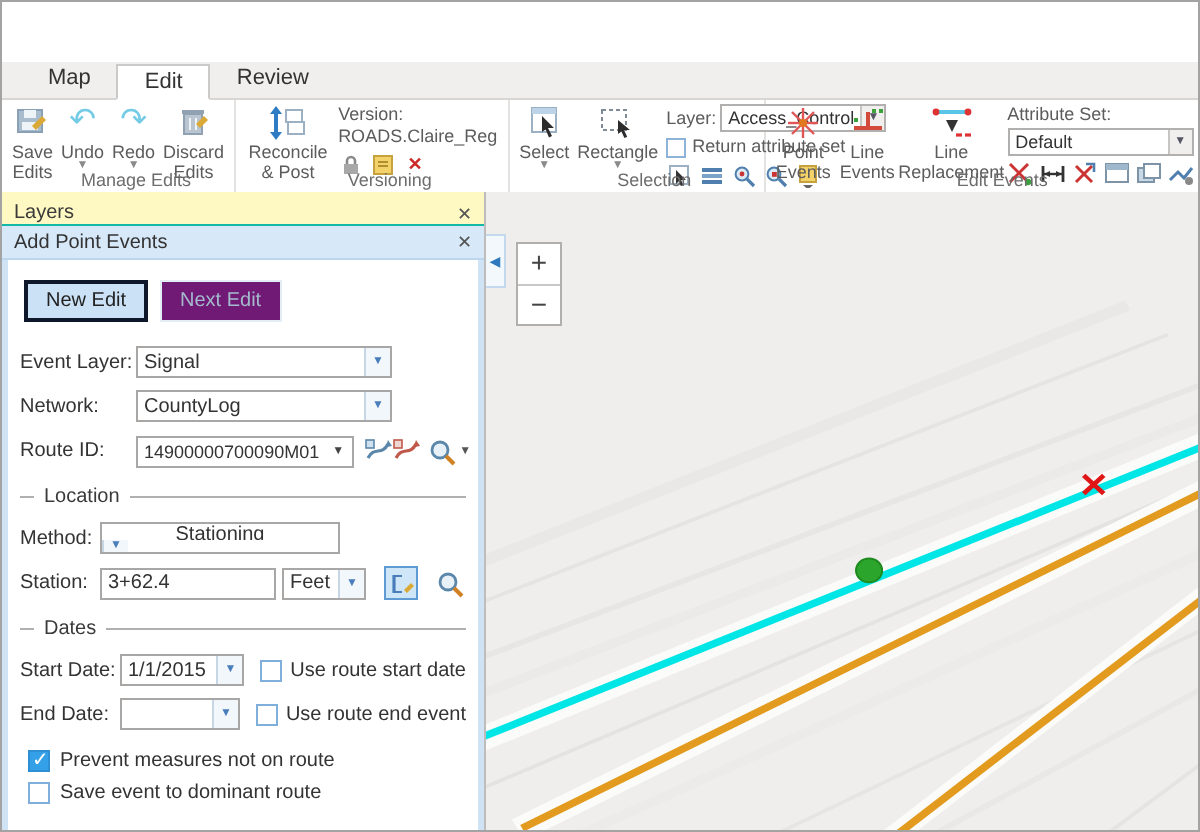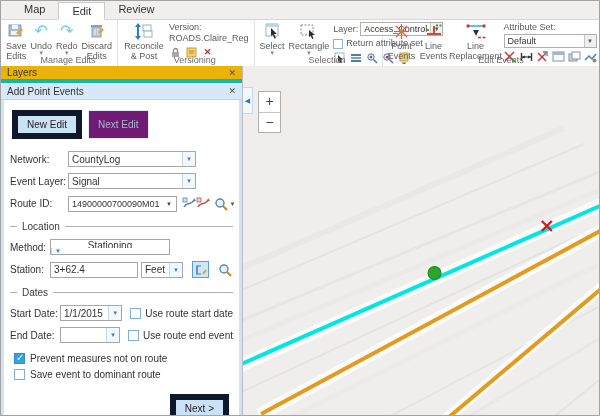--- a/index.html
+++ b/index.html
@@ -1,47 +1,47 @@
 <!DOCTYPE html>
 <html><head>
 <meta charset="utf-8">
 <style>
   * { margin:0; padding:0; box-sizing:border-box; }
   body { font-family:"Liberation Sans", sans-serif; background:#fff; }
   .window { width:600px; height:416px; border:1px solid #a3a3a3; display:flex; flex-direction:column; background:#fff; overflow:hidden; }
 
   
-  .tabbar { height:19px; background:#f1efed; display:flex; align-items:flex-end; padding-left:10px; border-bottom:1px solid #d8d6d4; flex:0 0 auto; }
+  .tabbar { height:19px; background:#f1efed; display:flex; align-items:flex-end; padding-left:10px; border-bottom:1px solid #d8d6d4; flex:0 0 auto;margin-top:30px; }
   .tab { height:18px; line-height:17px; padding:0 13px; font-size:11px; color:#333; cursor:default; }
   .tab.active { background:#fff; border:1px solid #cccac8; border-bottom:1px solid #fff; margin-bottom:-1px; }
   .ribbon { height:46px; background:#fff; display:flex; flex:0 0 auto; }
   .rgroup { border-right:1px solid #e4e2e0; position:relative; padding:1px 3px 11px 3px; display:flex; align-items:flex-start; }
   .rgroup-label { position:absolute; bottom:1px; left:0; right:0; text-align:center; font-size:9px; color:#6d6d6d; white-space:nowrap;margin-left:18px; }
   .bigbtn { display:flex; flex-direction:column; align-items:center; font-size:9px; color:#5c5c5c; padding:1px 2px; text-align:center; line-height:10px; }
   .bigbtn .ic { height:18px; display:flex; align-items:center; justify-content:center; margin-bottom:1px; }
   .caret { font-size:6px; color:#8a8a8a; line-height:5px; }
   .vcol { display:flex; flex-direction:column; font-size:9px; color:#5c5c5c; padding:1px 2px; line-height:11px; }
   .mini-row { display:flex; align-items:center; gap:3px; margin-top:2px; }
   .mini { width:13px; height:13px; display:flex; align-items:center; justify-content:center; font-size:9px; }
   .rcombo { display:flex; border:1px solid #b2b0ae; height:14px; background:#fff; align-items:center; }
   .rcombo .val { padding:0 3px; font-size:9px; color:#333; flex:1; white-space:nowrap; overflow:hidden; }
   .rcombo .arr { width:12px; align-self:stretch; border-left:1px solid #c7c5c3; background:#f1efed; color:#556; font-size:6px; display:flex; align-items:center; justify-content:center; }
   .rcheck { display:flex; align-items:center; gap:3px; margin-top:2px; font-size:9px; }
   .cbx { width:10px; height:10px; border:1px solid #8db4d8; background:#fff; flex:0 0 auto; }
 
   
   .main { flex:1; display:flex; min-height:0; }
   .left { width:241px; flex:0 0 auto; display:flex; flex-direction:column; }
-  .layers-bar { height:17px; background:#eab308; border-bottom:4px solid #14b8a6; display:flex; align-items:center; padding:0 6px; font-size:10px; color:#3a3a3a; flex:0 0 auto; }
+  .layers-bar { height:17px; background:#fef9c3; border-bottom:1px solid #14b8a6; display:flex; align-items:flex-end; padding:0 6px; font-size:10px; color:#3a3a3a; flex:0 0 auto; }
   .ape-bar { height:17px; background:#d7e8f8; border-bottom:1px solid #bcd6ee; display:flex; align-items:center; padding:0 6px; font-size:10px; color:#333; flex:0 0 auto; }
   .xbtn { margin-left:auto; color:#555; font-size:9px; cursor:default; }
   .pane { flex:1; background:#fff; border:3px solid #cfe3f5; border-top:none; padding:8px 6px 6px 6px; font-size:10px; color:#333; position:relative; }
   .btnrow { display:flex; gap:6px; margin:2px 0 12px 2px; }
   .pbtn { font-size:10px; padding:3px 9px; cursor:default; }
-  .pbtn.primary { background:#cbe2f6; border:6px solid #0f172a; color:#222; }
+  .pbtn.primary { background:#cbe2f6; border:2px solid #0f172a; color:#222; }
   .pbtn.disabled { background:#701a75; border:1px solid #e4ecf4; color:#a4bacd; }
   .field { display:flex; align-items:center; margin-bottom:6px; }
   .flabel { flex:0 0 auto; }
   .combo { display:flex; border:1px solid #a9a7a5; height:16px; background:#fff; align-items:center; }
   .combo .val { padding:0 3px; font-size:10px; flex:1; white-space:nowrap; overflow:hidden; }
   .combo .arr { width:13px; align-self:stretch; border-left:1px solid #c7d6e4; background:#f2f7fb; color:#4a7ebb; font-size:6px; display:flex; align-items:center; justify-content:center; }
   .tinput { border:1px solid #a9a7a5; height:16px; font-size:10px; font-family:"Liberation Sans",sans-serif; padding:0 3px; color:#333; }
   .sep { display:flex; align-items:center; margin:9px 0 7px 0; }
   .sep .l1 { width:7px; height:1px; background:#b2b0ae; }
   .sep .txt { margin:0 5px; color:#3a3a3a; }
@@ -327,31 +327,31 @@
         <span class="xbtn">✕</span>
       </div>
 
       <div class="pane">
         <div class="btnrow">
           <button class="pbtn primary">New Edit</button>
           <button class="pbtn disabled">Next Edit</button>
         </div>
 
         <div class="field">
+          <span class="flabel" style="width:58px;">Event Layer:</span>
+          <div class="combo" style="width:128px;">
+            <span class="val">Signal</span>
+            <span class="arr">▼</span>
+          </div>
+        </div>
+
+        <div class="field">
           <span class="flabel" style="width:58px;">Network:</span>
           <div class="combo" style="width:128px;">
             <span class="val">CountyLog</span>
-            <span class="arr">▼</span>
-          </div>
-        </div>
-
-        <div class="field">
-          <span class="flabel" style="width:58px;">Event Layer:</span>
-          <div class="combo" style="width:128px;">
-            <span class="val">Signal</span>
             <span class="arr">▼</span>
           </div>
         </div>
 
         <div class="field">
           <span class="flabel" style="width:58px;">Route ID:</span>
           <div class="combo" style="width:118px;">
             <span class="val" style="font-size:9px;">14900000700090M01</span>
             <span class="arr" style="background:#fff;border-left:none;color:#444;">▼</span>
           </div>

